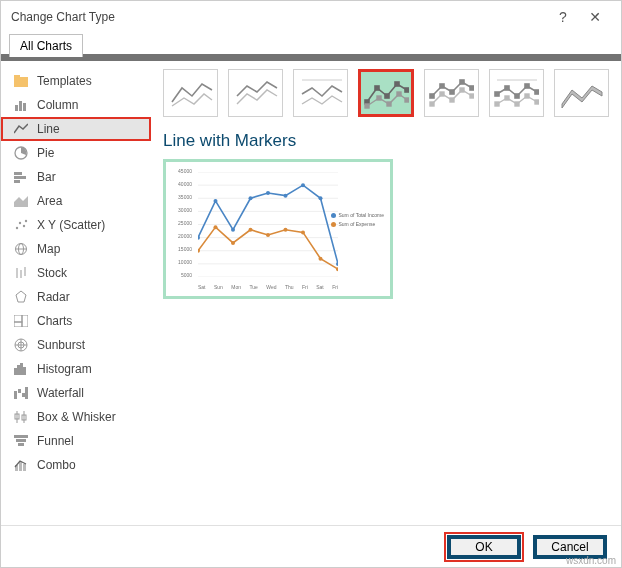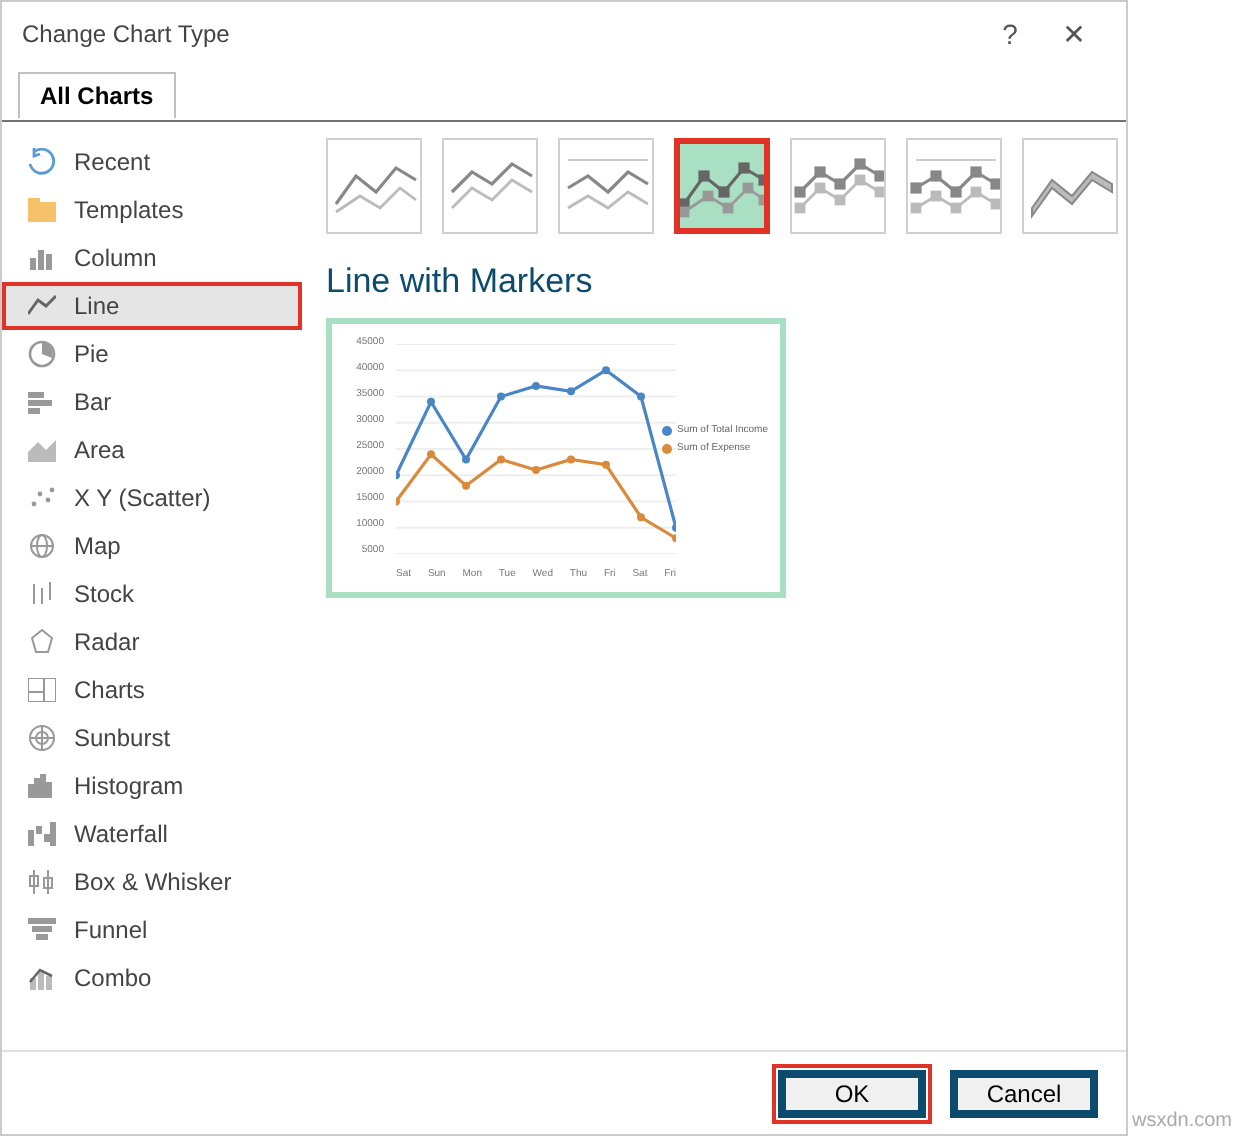--- a/index.html
+++ b/index.html
@@ -1,21 +1,21 @@
 <!DOCTYPE html>
 <html><head>
 <meta charset="utf-8">
 <style>
 * { box-sizing: border-box; margin: 0; padding: 0; font-family: "Segoe UI", Arial, sans-serif; }
 body { background: #fff; width: 622px; height: 568px; overflow: hidden; position: relative; }
-.dialog { width: 564px; height: 568px; border: 1px solid #ccc; display: flex; flex-direction: column; background: #fff; }
+.dialog { width: 622px; height: 568px; border: 1px solid #ccc; display: flex; flex-direction: column; background: #fff; }
 .titlebar { height: 32px; display: flex; align-items: center; padding: 0 10px; font-size: 12px; color: #444; }
 .titlebar .title { flex: 1; }
 .titlebar .tbtn { width: 32px; text-align: center; font-size: 14px; color: #555; cursor: pointer; }
-.tabs { height: 28px; border-bottom: 1px solid #737373; padding-left: 8px; display: flex; align-items: center; font-weight: bold; }
+.tabs { height: 28px; border-bottom: 7px solid #737373; padding-left: 8px; display: flex; align-items: flex-start; }
 .tab { border: 1px solid #c0c0c0; border-bottom: none; padding: 4px 10px; font-size: 12px; background: #fff; position: relative; top: 1px; }
 .body { flex: 1; display: flex; overflow: hidden; }
 .sidebar { width: 150px; padding: 8px 0; overflow: auto; }
 .side-item { display: flex; align-items: center; gap: 8px; height: 24px; padding: 0 12px; font-size: 12px; color: #444; cursor: pointer; }
 .side-item.selected { background: #e5e5e5; outline: 2px solid #e03225; outline-offset: -2px; }
 .side-item .sic { width: 16px; height: 16px; display: flex; align-items: center; justify-content: center; color: #888; }
 .main { flex: 1; padding: 8px 12px; overflow: auto; }
 .subtypes { display: flex; gap: 10px; margin-bottom: 14px; }
 .subtype { width: 58px; height: 48px; border: 1px solid #d0d0d0; display: flex; align-items: center; justify-content: center; cursor: pointer; background: #fff; }
 .subtype.selected { background: #a9e0c4; outline: 3px solid #e03225; outline-offset: -3px; }
@@ -39,29 +39,20 @@
   <div class="titlebar">
     <span class="title">Change Chart Type</span>
     <span class="tbtn">?</span>
     <span class="tbtn">✕</span>
   </div>
   <div class="tabs">
     <div class="tab">All Charts</div>
   </div>
   <div class="body">
     <div class="sidebar">
-      <div class="side-item">
-          <span class="sic">
-            <svg width="14" height="14" viewBox="0 0 14 14">
-              <path d="M3 2 A6 6 0 1 1 1 8" fill="none" stroke="#5b9bd5" stroke-width="1.4"></path>
-              <polyline points="3,0 3,4 6,3" fill="none" stroke="#5b9bd5" stroke-width="1.4"></polyline>
-            </svg>
-          </span>
-          <span>Recent</span>
-        </div>
       <div class="side-item">
           <span class="sic">
             <svg width="14" height="12">
               <rect x="0" y="2" width="14" height="10" fill="#f5c26b"></rect>
               <rect x="0" y="0" width="6" height="4" fill="#f5c26b"></rect>
             </svg>
           </span>
           <span>Templates</span>
         </div>
       <div class="side-item">

